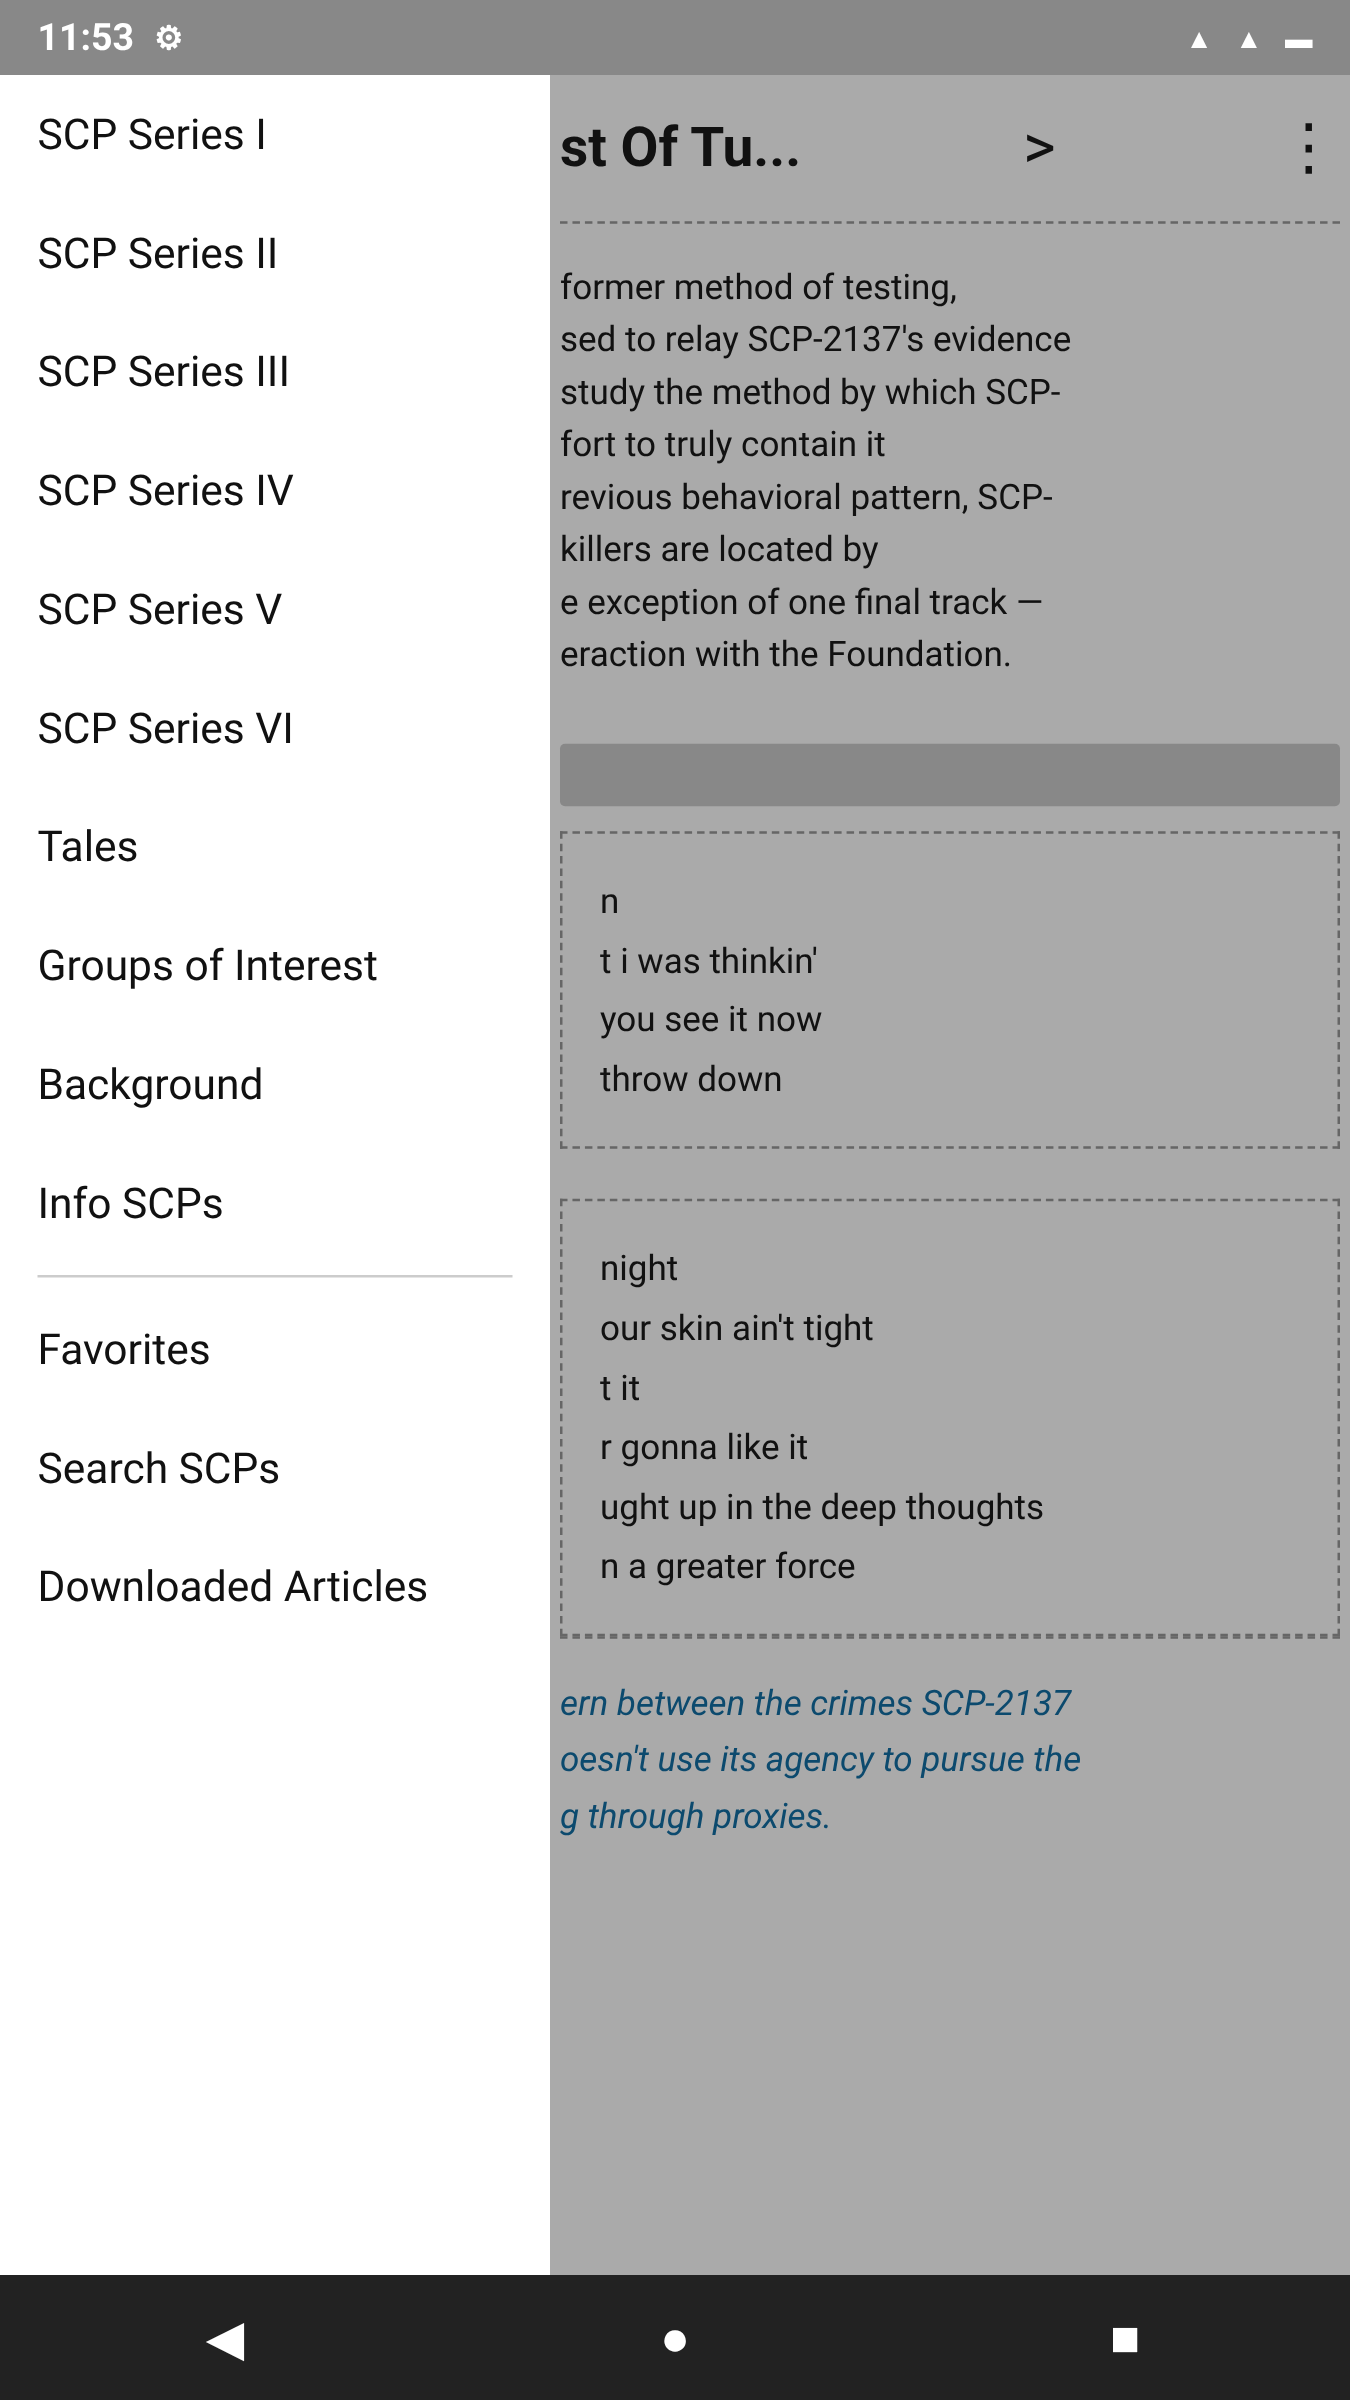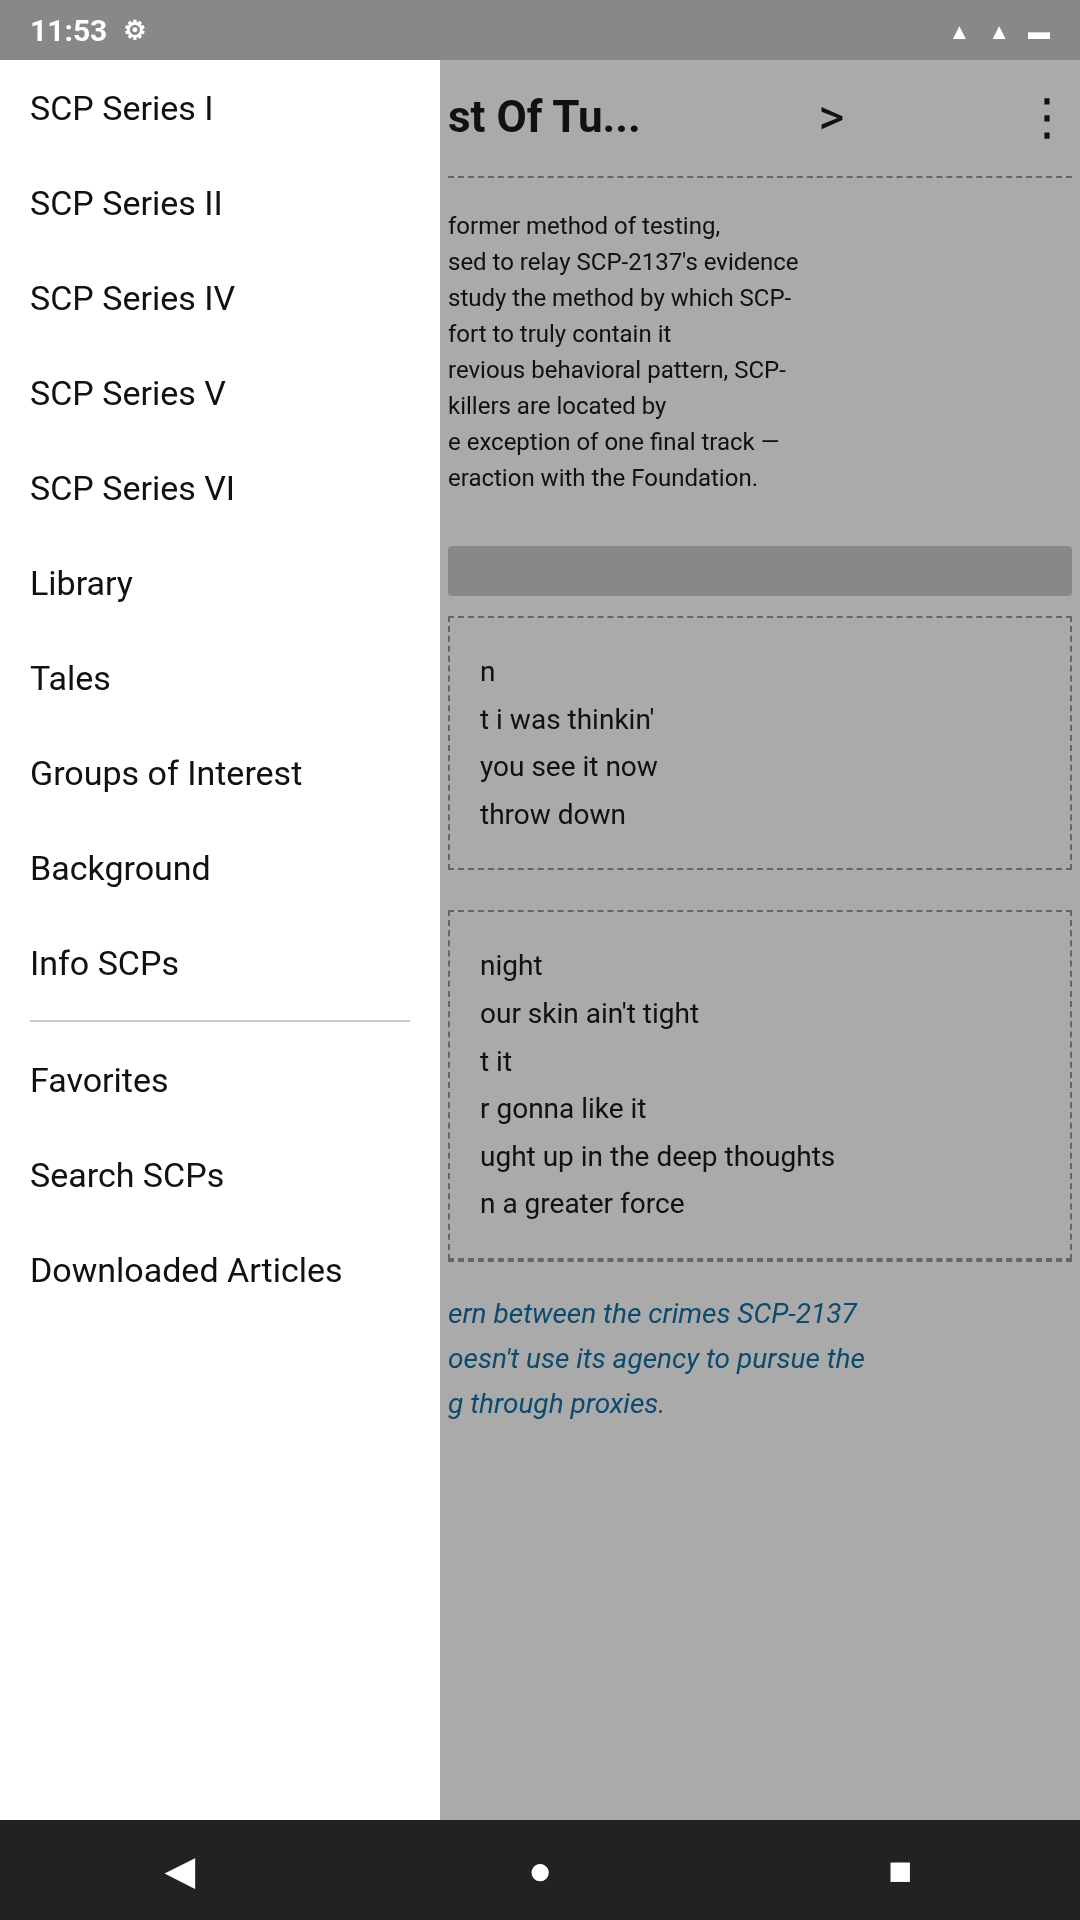--- a/index.html
+++ b/index.html
@@ -76,21 +76,21 @@
 
     .content-icon {
       font-size: 50px;
       color: #111;
       cursor: pointer;
     }
 
     .content-text-block {
       border-top: 2px dashed #666;
       padding: 30px 0;
-      font-size: 24px;
+      font-size: 28px;
       color: #111;
       line-height: 1.5;
     }
 
     .gray-bar {
       background: #888;
       height: 50px;
       width: 100%;
       margin: 20px 0;
       border-radius: 4px;
@@ -233,30 +233,30 @@
 </div>
 
 <div class="drawer">
   <div class="drawer-item">
     <span>SCP Series I</span>
   </div>
   <div class="drawer-item">
     <span>SCP Series II</span>
   </div>
   <div class="drawer-item">
+    <span>SCP Series III</span>
+  </div>
+  <div class="drawer-item">
     <span>SCP Series IV</span>
   </div>
   <div class="drawer-item">
     <span>SCP Series V</span>
   </div>
   <div class="drawer-item">
     <span>SCP Series VI</span>
-  </div>
-  <div class="drawer-item">
-    <span>Library</span>
   </div>
   <div class="drawer-item">
     <span>Tales</span>
   </div>
   <div class="drawer-item">
     <span>Groups of Interest</span>
   </div>
   <div class="drawer-item">
     <span>Background</span>
   </div>

